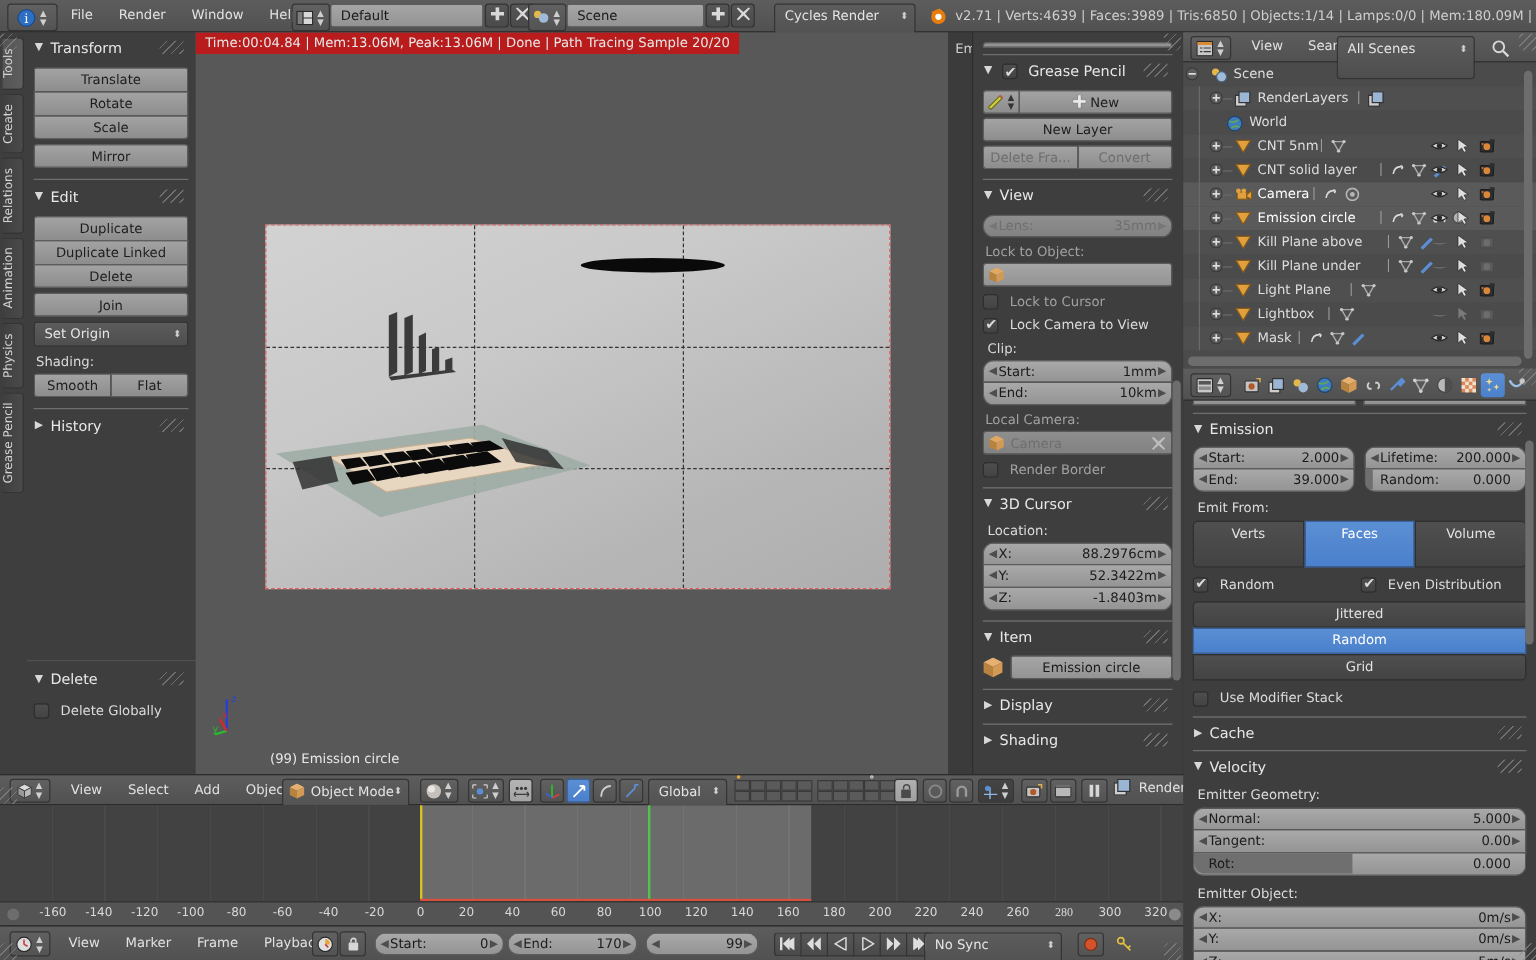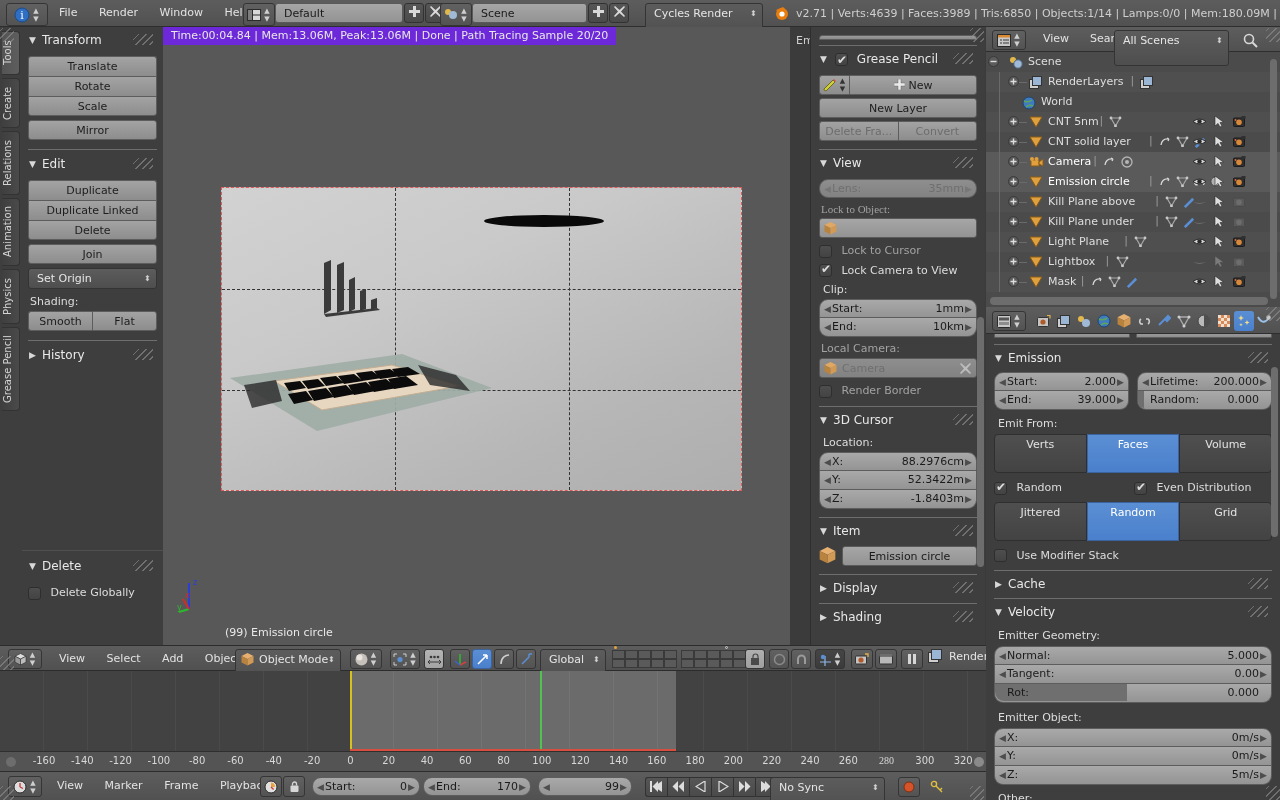--- a/index.html
+++ b/index.html
@@ -117,21 +117,21 @@
     writing-mode:vertical-rl; text-orientation:mixed;
     transform: rotate(180deg);
     font-size:10px; text-align:center; padding:5px 0; margin-bottom:3px;
   }
   #toolcontent { position:absolute; left:22px; top:0; right:0; bottom:0; padding:4px 6px 0 6px; }
 
   
   #viewport { position:absolute; left:163px; top:27px; right:490px; bottom:155px; background:#585858; overflow:hidden; }
   #renderinfo {
     position:absolute; left:0; top:0; height:18px; line-height:18px;
-    background:#6d28d9; color:#e8e8e8; font-size:11px; padding:0 8px; white-space:nowrap;
+    background:#b91c1c; color:#e8e8e8; font-size:11px; padding:0 8px; white-space:nowrap;
   }
   #camframe { position:absolute; border:1px dashed #e05a5a; }
   #vp-axis { position:absolute; left:14px; bottom:28px; width:40px; height:40px; }
   #vp-objname { position:absolute; left:62px; bottom:6px; font-size:11px; color:#e8e8e8; }
 
   
   #viewhdr { position:absolute; left:0; top:645px; width:990px; height:26px;
              background:linear-gradient(#5d5d5d,#515151); border-top:1px solid #2c2c2c; border-bottom:1px solid #2c2c2c;}
 
   
@@ -429,21 +429,21 @@
       <div class="panel-hdr">
         <span class="tri">▼</span>
         <span>View</span>
         <span class="grip"></span>
       </div>
 
       <div class="numfield dim" style="margin-top:7px;">
         <span class="lbl">Lens:</span>
         <span class="val">35mm</span>
       </div>
-      <div class="small-lbl" style="margin:5px 0 3px 2px;color:#a2a2a2;font-family:Liberation Serif, serif;">Lock to Object:</div>
+      <div class="small-lbl" style="margin:5px 0 3px 2px;color:#a2a2a2;">Lock to Object:</div>
       <div class="textfield" style="position:relative;">
         <svg width="13" height="13" viewBox="0 0 13 13" style="position:absolute;left:4px;top:3px;">
           <path d="M6.5 0 L12.5 3 L6.5 6 L0.5 3z" fill="#e0a863"></path>
             <path d="M0.5 3 L6.5 6 L6.5 12.5 L0.5 9.5z" fill="#b8823f"></path>
             <path d="M12.5 3 L6.5 6 L6.5 12.5 L12.5 9.5z" fill="#d29a55"></path>
         </svg>
         <span style="margin-left:14px"></span>
       </div>
       <div style="margin-top:6px;">
         <span class="chk"></span>
@@ -1367,21 +1367,21 @@
         <div style="width:140px;">
           <span class="chk on"></span>
           <span class="small-lbl" style="margin-left:6px;">Random</span>
         </div>
         <div>
           <span class="chk on"></span>
           <span class="small-lbl" style="margin-left:6px;">Even Distribution</span>
         </div>
       </div>
 
-      <div class="segbtn" style="margin-top:7px;">
+      <div class="segbtn" style="margin-top:7px;flex-direction:column;">
         <div>Jittered</div>
         <div class="blue">Random</div>
         <div>Grid</div>
       </div>
 
       <div style="margin-top:8px;">
         <span class="chk"></span>
         <span class="small-lbl" style="margin-left:6px;">Use Modifier Stack</span>
       </div>
 

